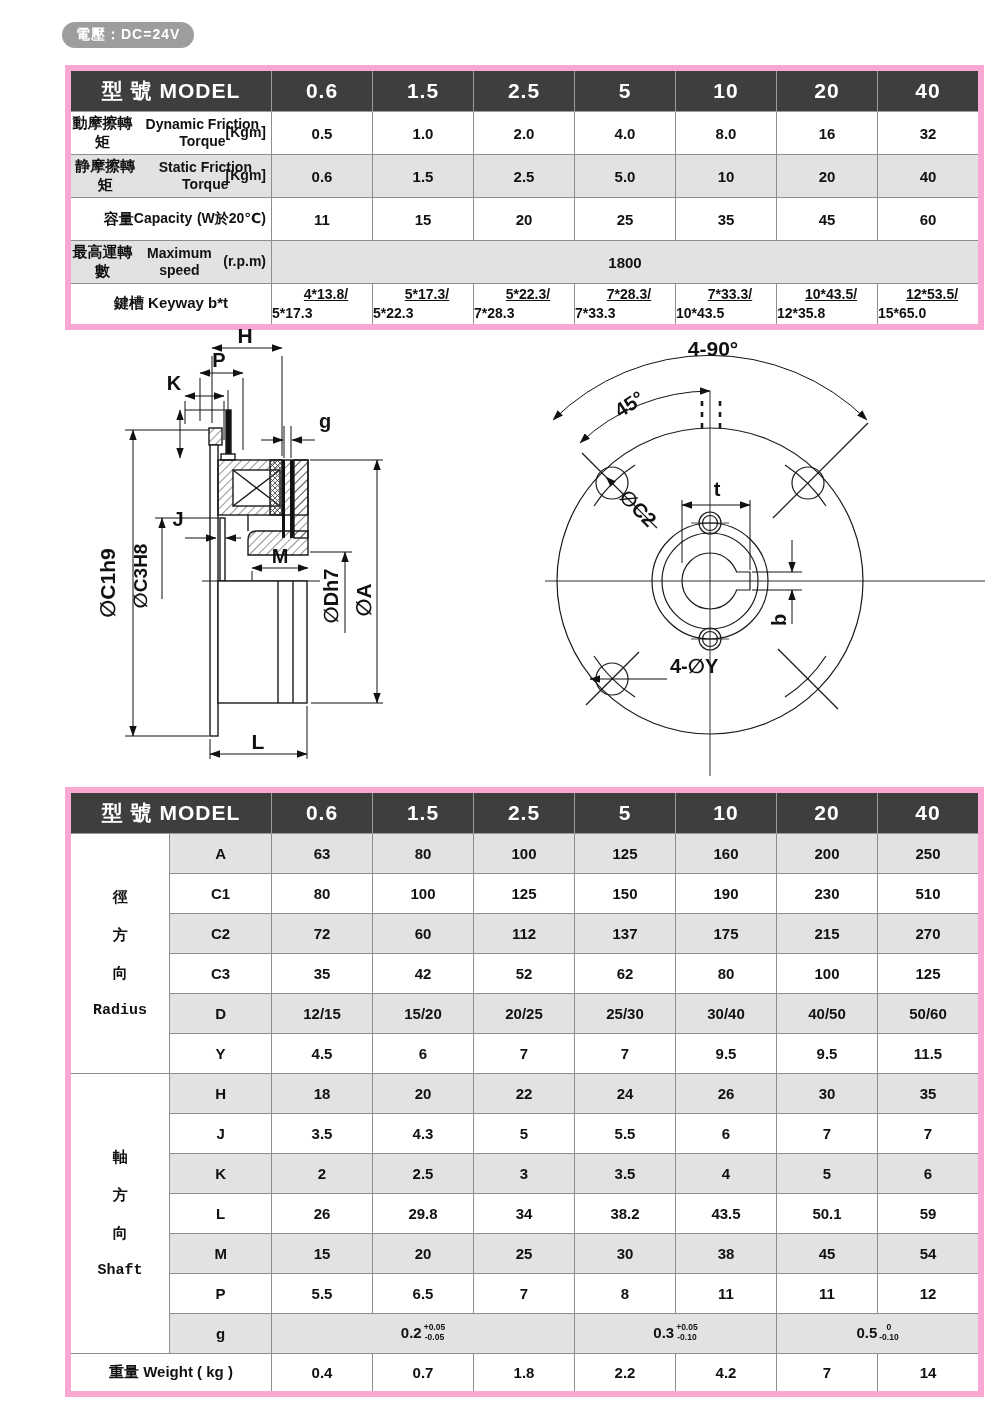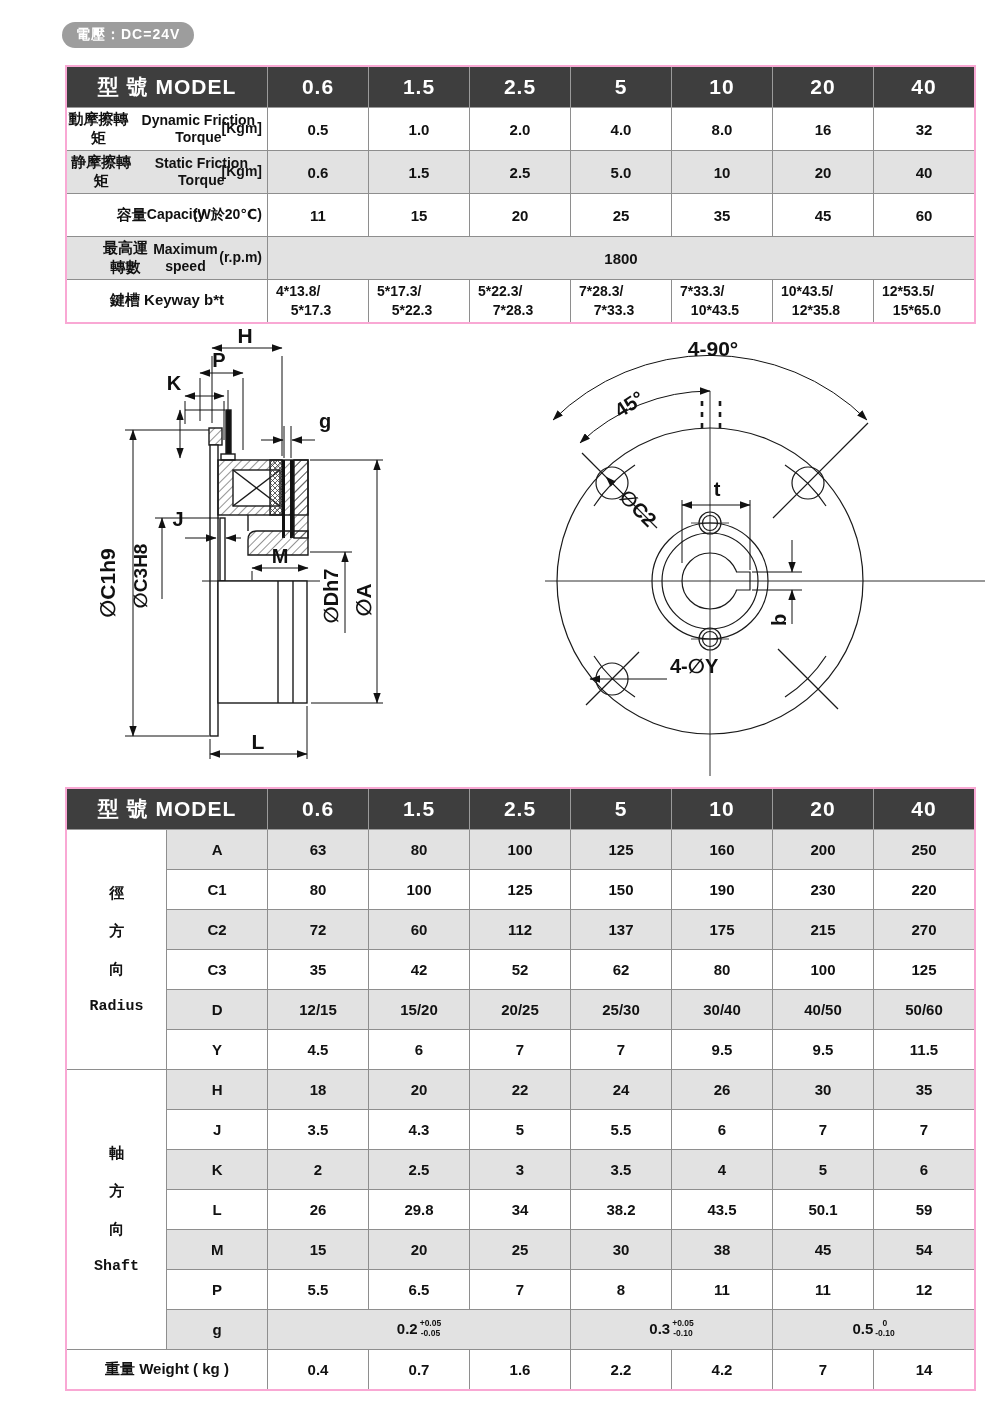--- a/index.html
+++ b/index.html
@@ -5,42 +5,42 @@
   html,body{margin:0;padding:0;background:#ffffff;}
   body{font-family:"Liberation Sans","DejaVu Sans",sans-serif;color:#111;}
   #page{position:relative;width:1000px;height:1419px;background:#fff;overflow:hidden;}
 
   
   .badge{position:absolute;left:62px;top:22px;background:#9d9d9d;color:#fff;
     font-weight:bold;font-size:14px;padding:4px 14px;border-radius:14px;letter-spacing:1px;}
 
   
   table.spec{position:absolute;border-collapse:collapse;table-layout:fixed;
-    border:2px solid #f9a8d4;background:#fff;}
+    border:6px solid #f9a8d4;background:#fff;}
   #spec-table{left:65px;top:65px;width:900px;}
   #dim-table{left:65px;top:787px;width:900px;}
   table.spec td,table.spec th{border:1px solid #8e8e8e;padding:0;text-align:center;
     font-weight:bold;font-size:15px;overflow:hidden;}
   table.spec tr.shaded td{background:#e2e2e2;}
   table.spec thead th{background:#3e3e3e;color:#fff;font-size:21px;height:40px;
     border-color:#9a9a9a;letter-spacing:1px;}
   #spec-table tbody tr{height:43px;}
   #dim-table tbody tr{height:40px;}
 
   .lab2{position:relative;width:100%;height:100%;display:flex;flex-direction:row;
     justify-content:center;align-items:center;line-height:1.25;}
   .lab2 .l1{font-size:15px;}
   .lab2 .l2{font-size:14px;}
   .lab2 .unit{position:absolute;right:5px;top:50%;transform:translateY(-50%);font-size:14px;}
-  .lab2.haslong{padding-right:46px;box-sizing:border-box;padding-left:34px;}
+  .lab2.haslong{padding-right:46px;box-sizing:border-box;}
   .inline-label{font-size:15px;}
   .kwcell{display:flex;flex-direction:column;justify-content:center;height:100%;
     font-size:14px;line-height:1.35;}
-  .kw1{text-align:left;padding-left:8px;}
-  .kw2{text-align:center;padding-right:14px;}
+  .kw1{text-align:center;padding-left:8px;text-decoration:underline;}
+  .kw2{text-align:left;padding-right:14px;}
 
   .vgroup{display:flex;flex-direction:column;align-items:center;justify-content:center;
     gap:19px;font-size:15px;}
   .vgroup .en{font-size:15px;font-family:Liberation Mono, monospace;}
 
   .tolmain{font-size:15px;}
   .tolstack{display:inline-flex;flex-direction:column;vertical-align:middle;
     font-size:8.5px;line-height:1.15;text-align:center;margin-left:2px;transform:translateY(-1px);}
 
   
@@ -375,21 +375,21 @@
           <td>250</td>
         </tr>
         <tr>
           <td>C1</td>
           <td>80</td>
           <td>100</td>
           <td>125</td>
           <td>150</td>
           <td>190</td>
           <td>230</td>
-          <td>220</td>
+          <td>510</td>
         </tr>
         <tr class="shaded">
           <td>C2</td>
           <td>72</td>
           <td>60</td>
           <td>112</td>
           <td>137</td>
           <td>175</td>
           <td>215</td>
           <td>270</td>
@@ -504,21 +504,21 @@
             </span></td>
           <td colspan="2"><span class="tolmain">0.5</span><span class="tolstack">
               <span>0</span>
               <span>-0.10</span>
             </span></td>
         </tr>
         <tr>
           <td colspan="2">重量  Weight ( kg )</td>
           <td>0.4</td>
           <td>0.7</td>
-          <td>1.6</td>
+          <td>1.8</td>
           <td>2.2</td>
           <td>4.2</td>
           <td>7</td>
           <td>14</td>
         </tr>
       </tbody>
   </table>
 
 </div>
 

